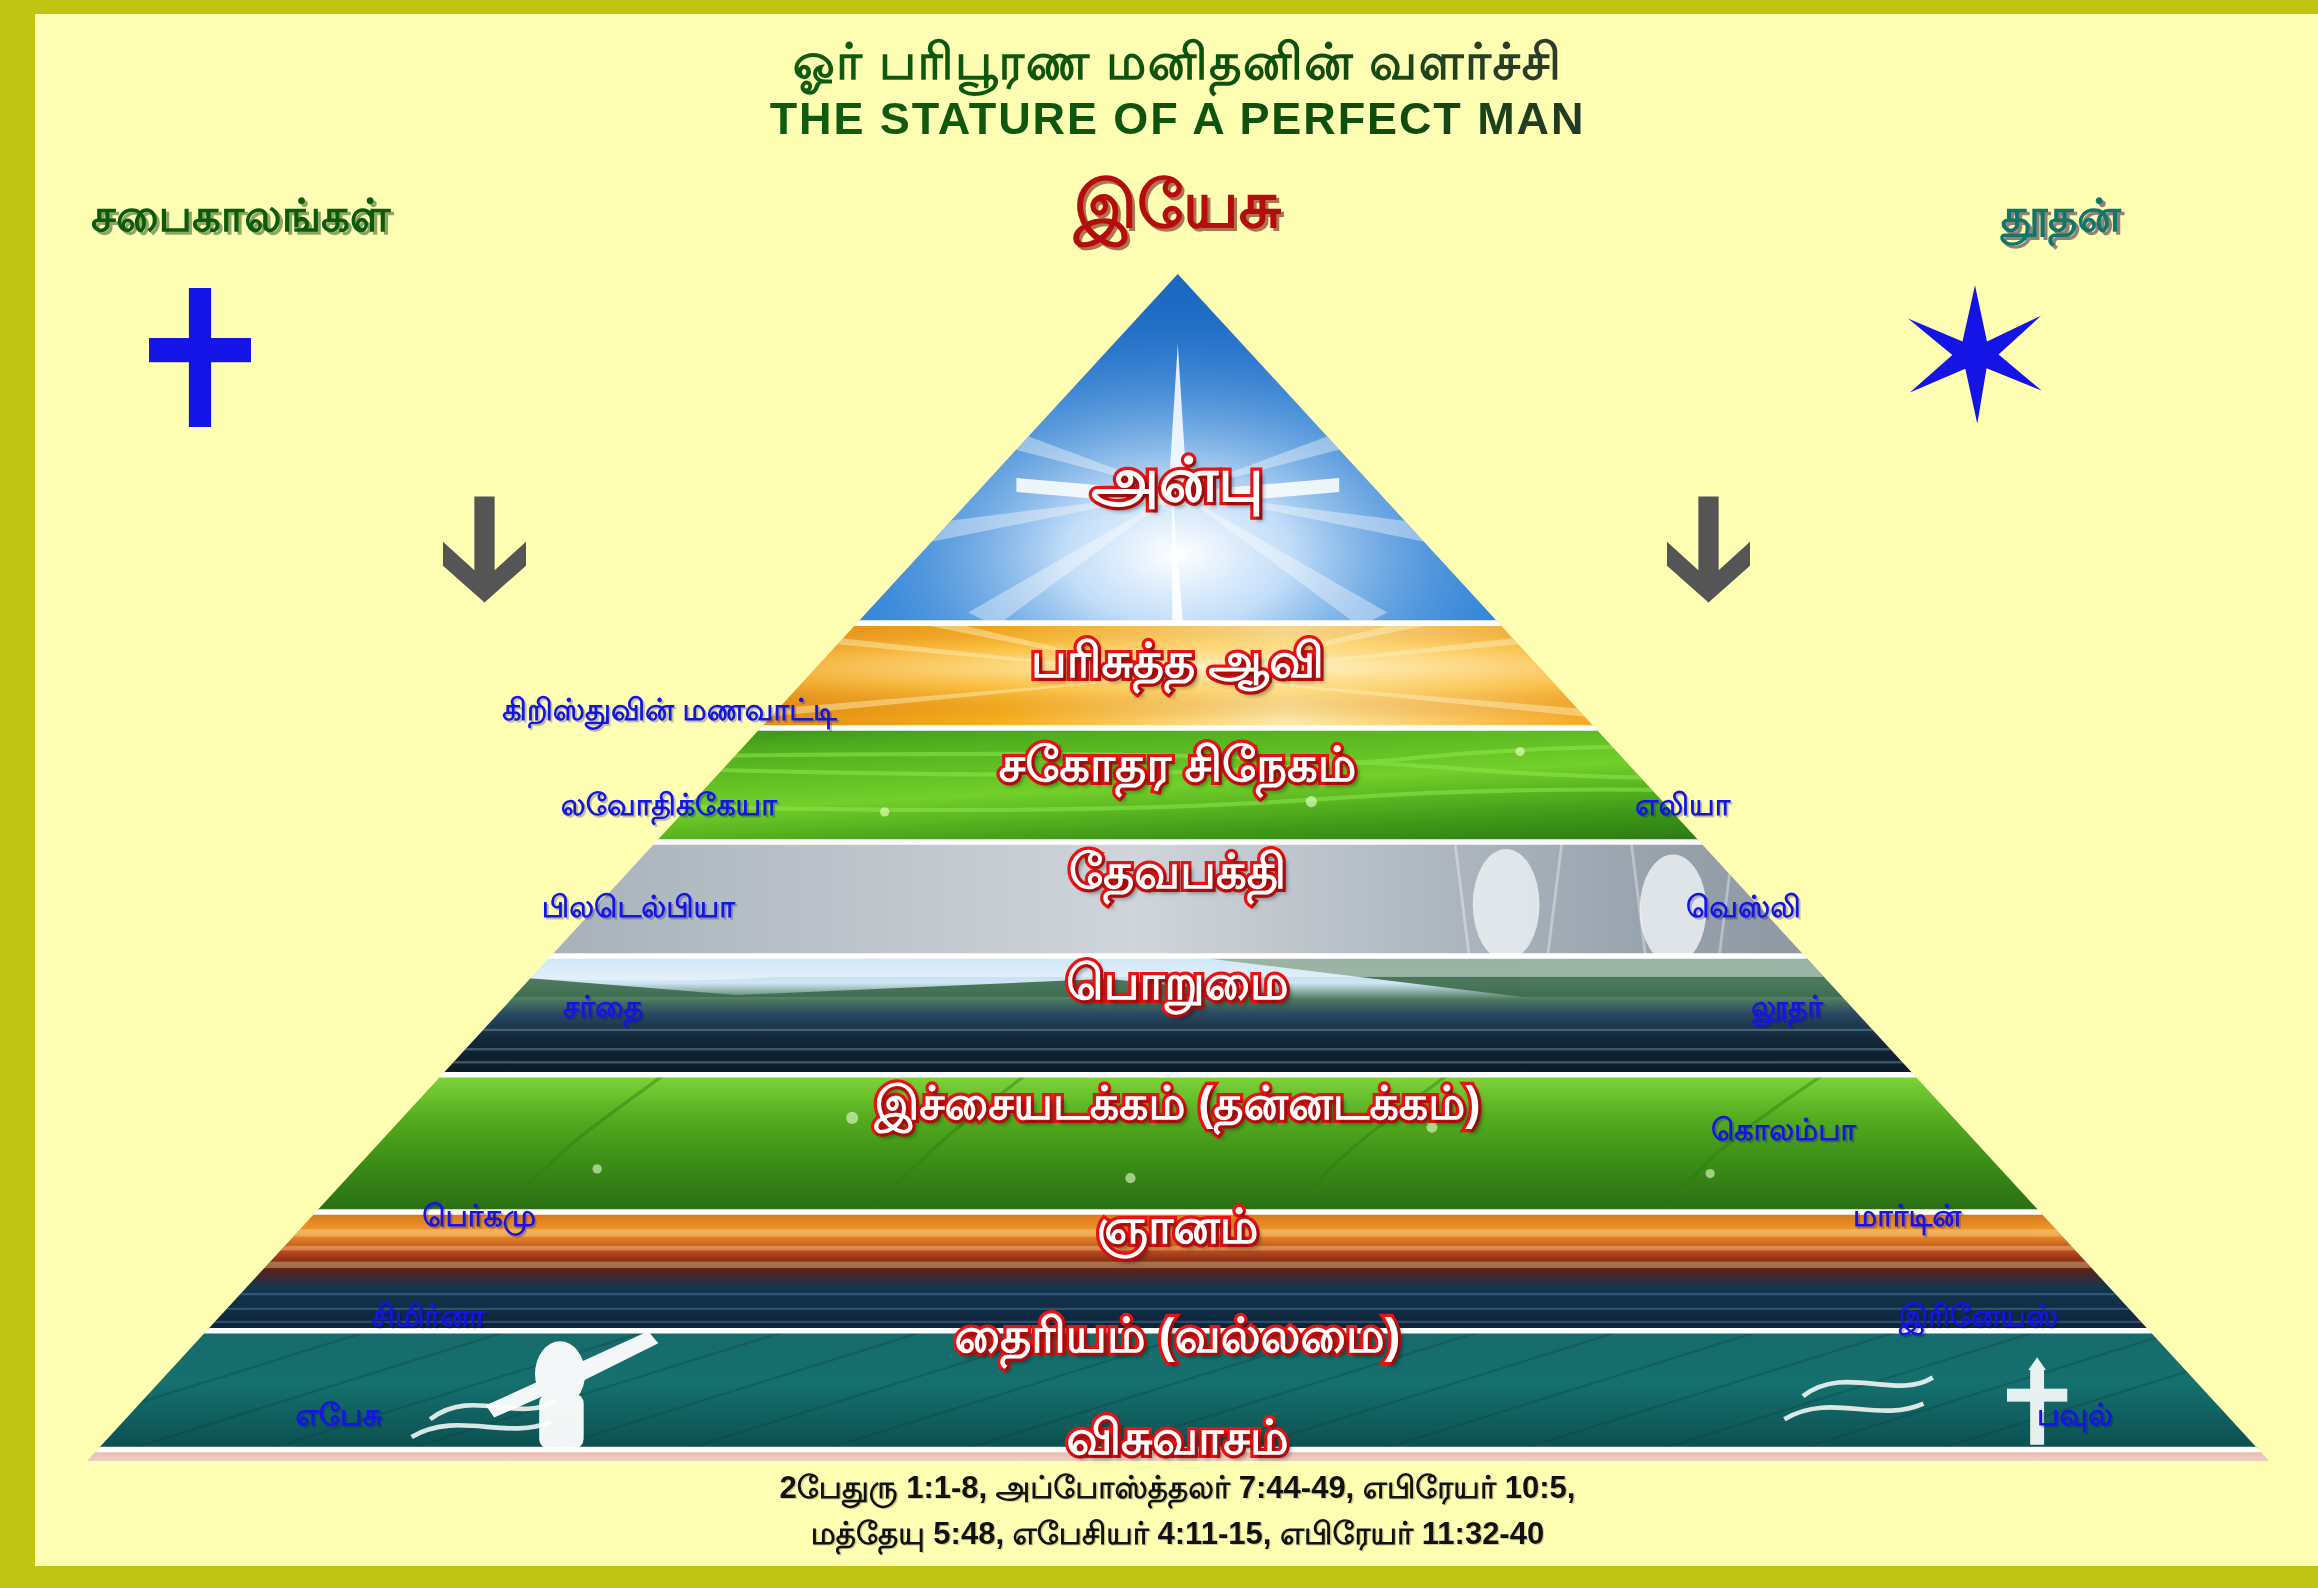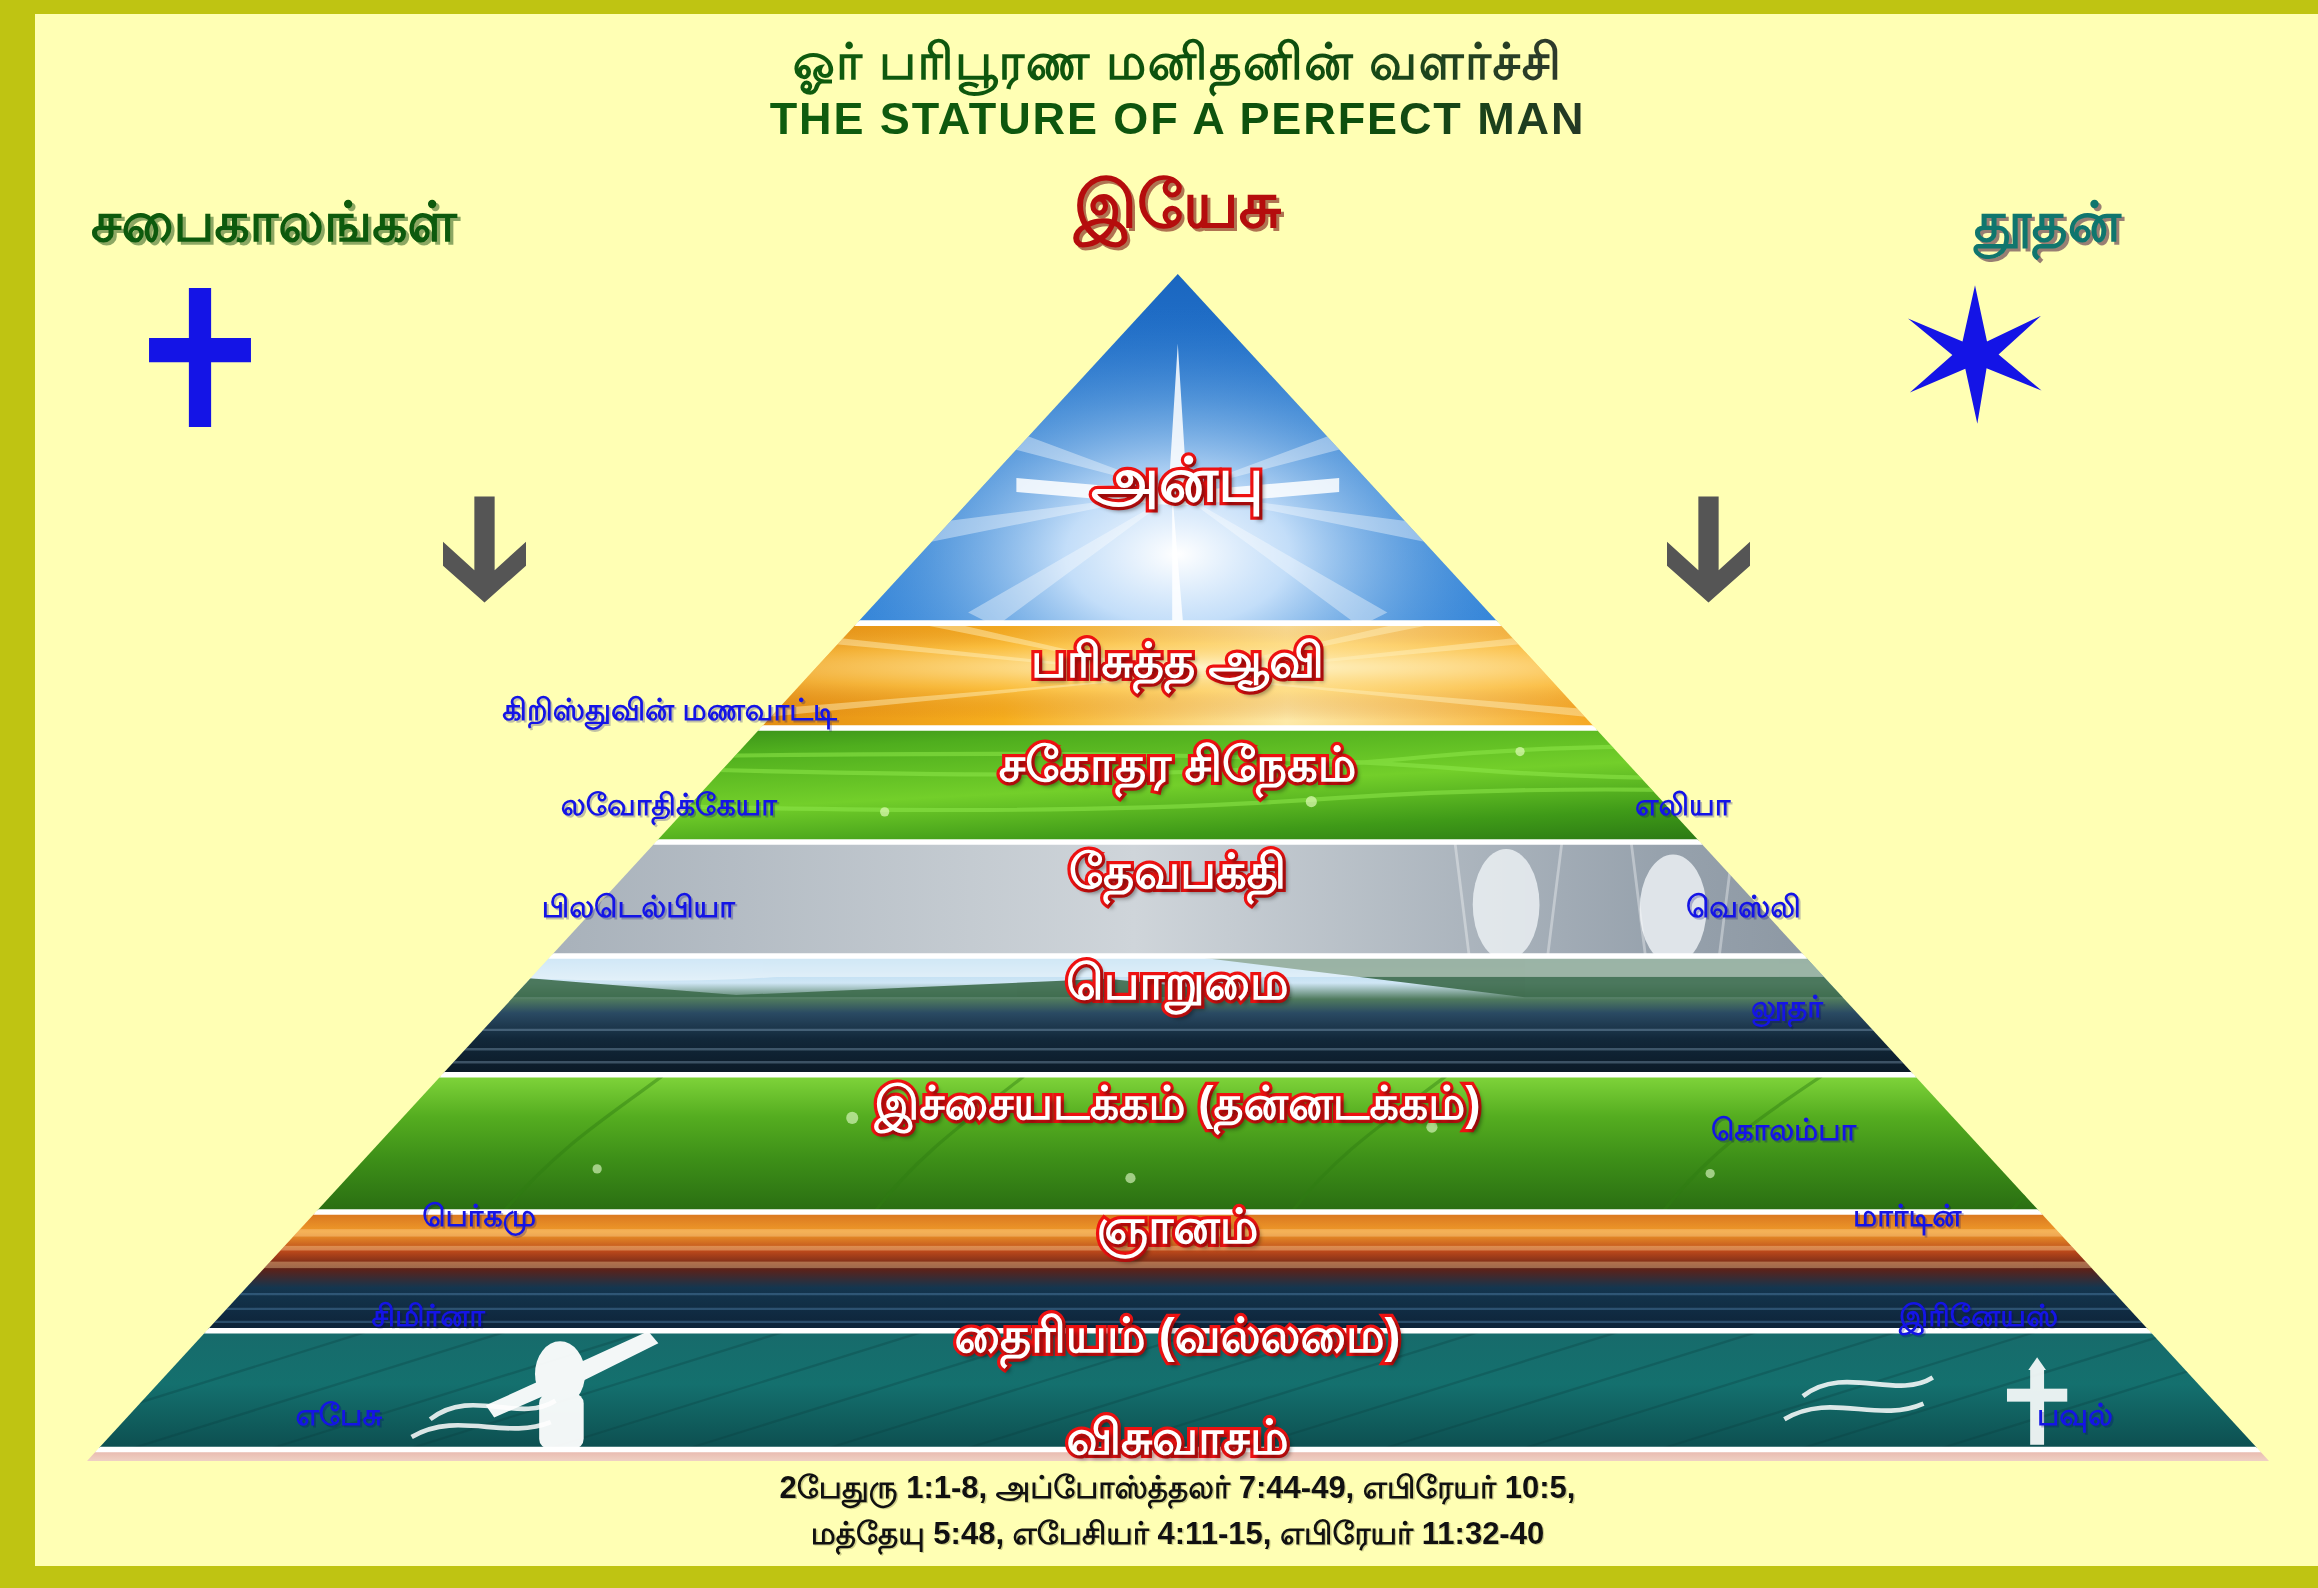--- a/index.html
+++ b/index.html
@@ -47,21 +47,21 @@
     text-align:center;
     font-size:65px; font-weight:bold;
     color:#b50d0d;
     text-shadow: 2.8px 2.8px 0 rgba(110,0,0,.55);
     white-space:nowrap;
     z-index:6;
   }
 
   .side-head {
     position:absolute; top:176px;
-    font-size:55px; font-weight:bold;
+    font-size:45px; font-weight:bold;
     white-space:nowrap;
   }
   .side-head.left  { left:56px; color:#0d5a0d; text-shadow:3.2px 3.2px 0 rgba(0,60,0,.45); }
   .side-head.right { right:199px; color:#0f766e; text-shadow:3.2px 3.2px 0 rgba(50,0,50,.5); }
 
   
   .sym { position:absolute; }
   .cross-sym { left:114px; top:274px; width:102px; height:139px; }
   .star-sym  { right:278px; top:271px; width:134px; height:139px; }
   .arrow-sym { width:83px; height:107px; }
@@ -419,20 +419,21 @@
     <div class="band-caption" style="top:830px; font-size:48px;">தேவபக்தி</div>
     <div class="band-caption" style="top:941px; font-size:48px;">பொறுமை</div>
     <div class="band-caption" style="top:1062px; font-size:46px;">இச்சையடக்கம் (தன்னடக்கம்)</div>
     <div class="band-caption" style="top:1185px; font-size:48px;">ஞானம்</div>
     <div class="band-caption" style="top:1294px; font-size:48px;">தைரியம் (வல்லமை)</div>
     <div class="band-caption" style="top:1396px; font-size:48px;">விசுவாசம்</div>
 
     <div class="side-label l" style="top:679px; left:93px; width:709px;">கிறிஸ்துவின் மணவாட்டி</div>
     <div class="side-label l" style="top:774px; left:93px; width:649px;">லவோதிக்கேயா</div>
     <div class="side-label l" style="top:876px; left:93px; width:607px;">பிலடெல்பியா</div>
+    <div class="side-label l" style="top:976px; left:93px; width:515px;">சர்தை</div>
     <div class="side-label l" style="top:1185px; left:93px; width:408px;">பெர்கமு</div>
     <div class="side-label l" style="top:1285px; left:70px; width:380px;">சிமிர்னா</div>
     <div class="side-label l" style="top:1384px; left:46px; width:301px;">எபேசு</div>
 
     <div class="side-label r" style="top:774px; left:1600px;">எலியா</div>
     <div class="side-label r" style="top:876px; left:1651px;">வெஸ்லி</div>
     <div class="side-label r" style="top:976px; left:1716px;">லூதர்</div>
     <div class="side-label r" style="top:1087px; left:1676px;margin-top:12px;">கொலம்பா</div>
     <div class="side-label r" style="top:1185px; left:1818px;">மார்டின்</div>
     <div class="side-label r" style="top:1285px; left:1864px;">இரினேயஸ்</div>

